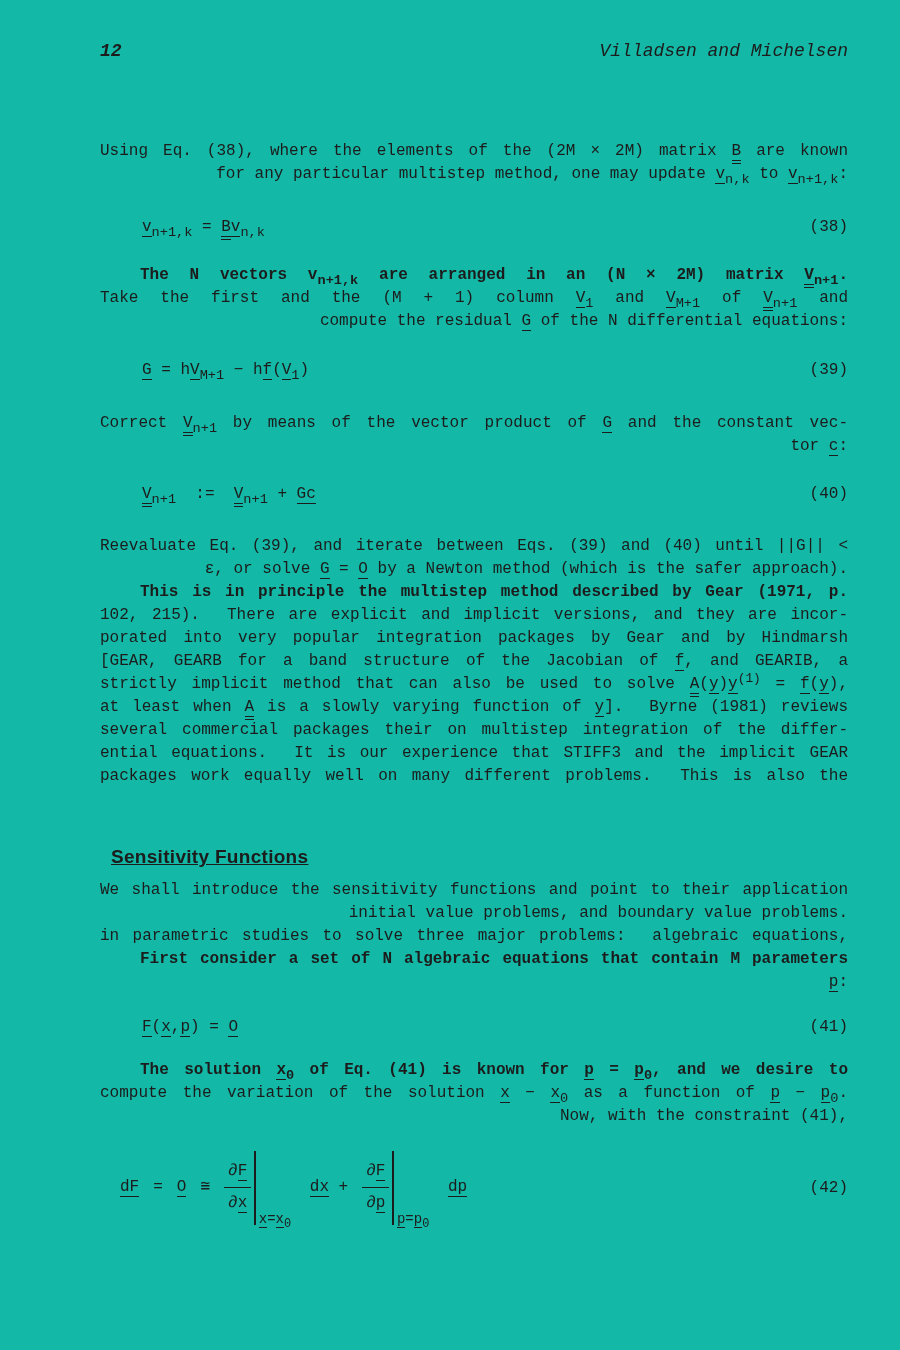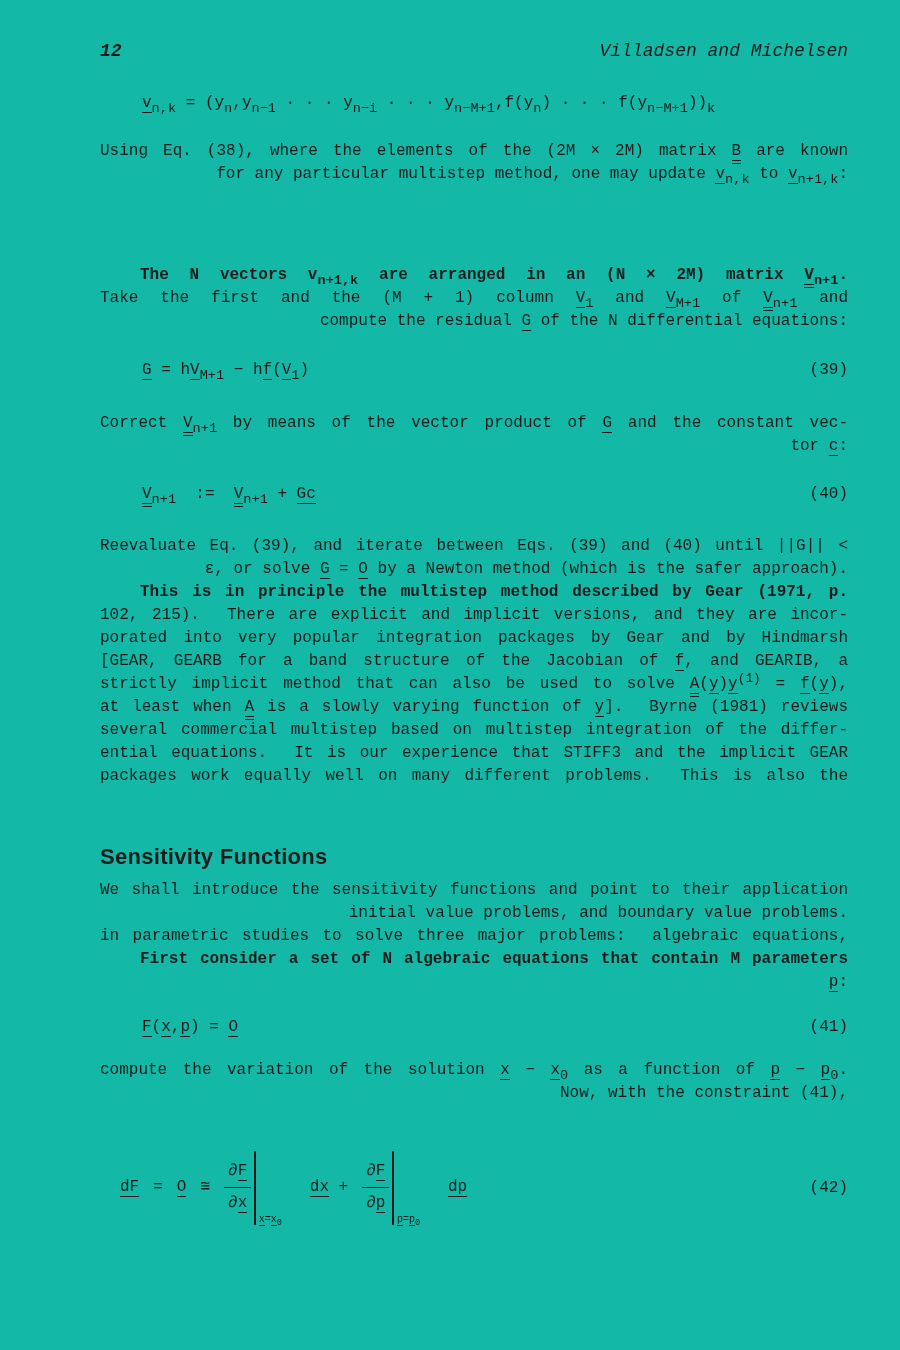--- a/index.html
+++ b/index.html
@@ -22,56 +22,57 @@
   .lline { text-align:right; }
   .ind { text-indent:40px;font-weight:bold; }
   sub { font-size:0.85em; line-height:0; position:relative; top:0.35em; vertical-align:baseline; }
   sup { font-size:0.8em; line-height:0; position:relative; top:-0.45em; vertical-align:baseline; }
   .ul  { border-bottom:1.5px solid currentColor; }
   .uul { border-bottom:4px double currentColor; }
   .eq { position:absolute; left:0; width:748px; height:23px; line-height:23px; }
   .eq-body { display:inline-block; white-space:pre; padding-left:42px; }
   .eq-num { position:absolute; right:0; top:0; line-height:23px; }
   .heading {
-    position:absolute; left:0;
+    position:absolute; left:11px;
     font-family:"Liberation Sans","DejaVu Sans",sans-serif;
-    font-weight:700; font-size:22px; letter-spacing:0.3px; line-height:23px;
+    font-weight:700; font-size:19px; letter-spacing:0.3px; line-height:23px;text-decoration:underline;
   }
   
   .eq42 { height:100px; }
   .eq42-row { display:flex; align-items:center; column-gap:14px; padding-left:20px; height:88px; }
   .evalterm { display:inline-flex; align-items:center; position:relative; height:84px; margin-right:40px; }
   .frac { display:inline-flex; flex-direction:column; align-items:center; }
   .fnum { padding:0 4px 4px 4px; border-bottom:1.5px solid currentColor; white-space:pre; }
   .fden { padding-top:4px; white-space:pre; }
   .vbar { width:1.5px; background:currentColor; height:74px; align-self:flex-start; margin-top:6px; margin-left:3px; }
-  .evalsub { position:absolute; left:calc(100% + 3px); bottom:-2px; font-size:10px; white-space:pre; }
+  .evalsub { position:absolute; left:calc(100% + 3px); bottom:-2px; font-size:14px; white-space:pre; }
   .eq42 .eq-num { top:34px; }
 </style>
 </head>
 <body>
 
 <div class="page">
 
   <div class="header">
     <span class="pgnum">12</span>
     <span>Villadsen and Michelsen</span>
   </div>
 
   <div class="text-col">
 
-    <div class="eq" style="top:92px">
-      <span class="eq-body"><span class="ul">v</span><sub>n,k</sub> = (y<sub>n</sub>,y<sub>n−1</sub> · · · y<sub>n−i</sub> · · · y<sub>n−M+1</sub>,f(y<sub>n</sub>) · · · f(y<sub>n−M+1</sub>))<sub>k</sub></span>
-    </div>
 
     <div class="para" style="top:140px">
       <div class="pline just">Using Eq. (38), where the elements of the (2M × 2M) matrix <span class="uul">B</span> are known</div>
       <div class="pline lline">for any particular multistep method, one may update <span class="ul">v</span><sub>n,k</sub> to <span class="ul">v</span><sub>n+1,k</sub>:</div>
     </div>
 
+    <div class="eq" style="top:216px">
+      <span class="eq-body"><span class="ul">v</span><sub>n+1,k</sub> = <span class="uul">B</span><span class="ul">v</span><sub>n,k</sub></span>
+      <span class="eq-num">(38)</span>
+    </div>
 
     <div class="para" style="top:264px">
       <div class="pline just ind">The N vectors v<sub>n+1,k</sub> are arranged in an (N × 2M) matrix <span class="uul">V</span><sub>n+1</sub>.</div>
       <div class="pline just">Take the first and the (M + 1) column <span class="ul">V</span><sub>1</sub> and <span class="ul">V</span><sub>M+1</sub> of <span class="uul">V</span><sub>n+1</sub> and</div>
       <div class="pline lline">compute the residual <span class="ul">G</span> of the N differential equations:</div>
     </div>
 
     <div class="eq" style="top:359px">
       <span class="eq-body"><span class="ul">G</span> = h<span class="ul">V</span><sub>M+1</sub> − h<span class="ul">f</span>(<span class="ul">V</span><sub>1</sub>)</span>
       <span class="eq-num">(39)</span>
@@ -92,21 +93,21 @@
       <div class="pline lline">ε, or solve <span class="ul">G</span> = <span class="ul">O</span> by a Newton method (which is the safer approach).</div>
     </div>
 
     <div class="para" style="top:581px">
       <div class="pline just ind">This is in principle the multistep method described by Gear (1971, p.</div>
       <div class="pline just">102, 215).  There are explicit and implicit versions, and they are incor-</div>
       <div class="pline just">porated into very popular integration packages by Gear and by Hindmarsh</div>
       <div class="pline just">[GEAR, GEARB for a band structure of the Jacobian of <span class="ul">f</span>, and GEARIB, a</div>
       <div class="pline just">strictly implicit method that can also be used to solve <span class="uul">A</span>(<span class="ul">y</span>)<span class="ul">y</span><sup>(1)</sup> = <span class="ul">f</span>(<span class="ul">y</span>),</div>
       <div class="pline just">at least when <span class="uul">A</span> is a slowly varying function of <span class="ul">y</span>].  Byrne (1981) reviews</div>
-      <div class="pline just">several commercial multistep based on multistep integration of the differ-</div>
+      <div class="pline just">several commercial packages their on multistep integration of the differ-</div>
       <div class="pline just">ential equations.  It is our experience that STIFF3 and the implicit GEAR</div>
       <div class="pline just">packages work equally well on many different problems.  This is also the</div>
     </div>
 
     <div class="heading" style="top:845px">Sensitivity Functions</div>
 
     <div class="para" style="top:879px">
       <div class="pline just">We shall introduce the sensitivity functions and point to their application</div>
       <div class="pline lline">initial value problems, and boundary value problems.</div>
       <div class="pline just">in parametric studies to solve three major problems:  algebraic equations,</div>
@@ -116,20 +117,21 @@
       <div class="pline just ind">First consider a set of N algebraic equations that contain M parameters</div>
       <div class="pline lline"><span class="ul">p</span>:</div>
     </div>
 
     <div class="eq" style="top:1016px">
       <span class="eq-body"><span class="ul">F</span>(<span class="ul">x</span>,<span class="ul">p</span>) = <span class="ul">O</span></span>
       <span class="eq-num">(41)</span>
     </div>
 
     <div class="para" style="top:1059px">
+      <div class="pline just ind">The solution <span class="ul">x</span><sub>0</sub> of Eq. (41) is known for <span class="ul">p</span> = <span class="ul">p</span><sub>0</sub>, and we desire to</div>
       <div class="pline just">compute the variation of the solution <span class="ul">x</span> − <span class="ul">x</span><sub>0</sub> as a function of <span class="ul">p</span> − <span class="ul">p</span><sub>0</sub>.</div>
       <div class="pline lline">Now, with the constraint (41),</div>
     </div>
 
     <div class="eq eq42" style="top:1143px">
       <div class="eq42-row">
         <span><span class="ul">dF</span></span>
         <span>=</span>
         <span><span class="ul">O</span></span>
         <span>≅</span>

